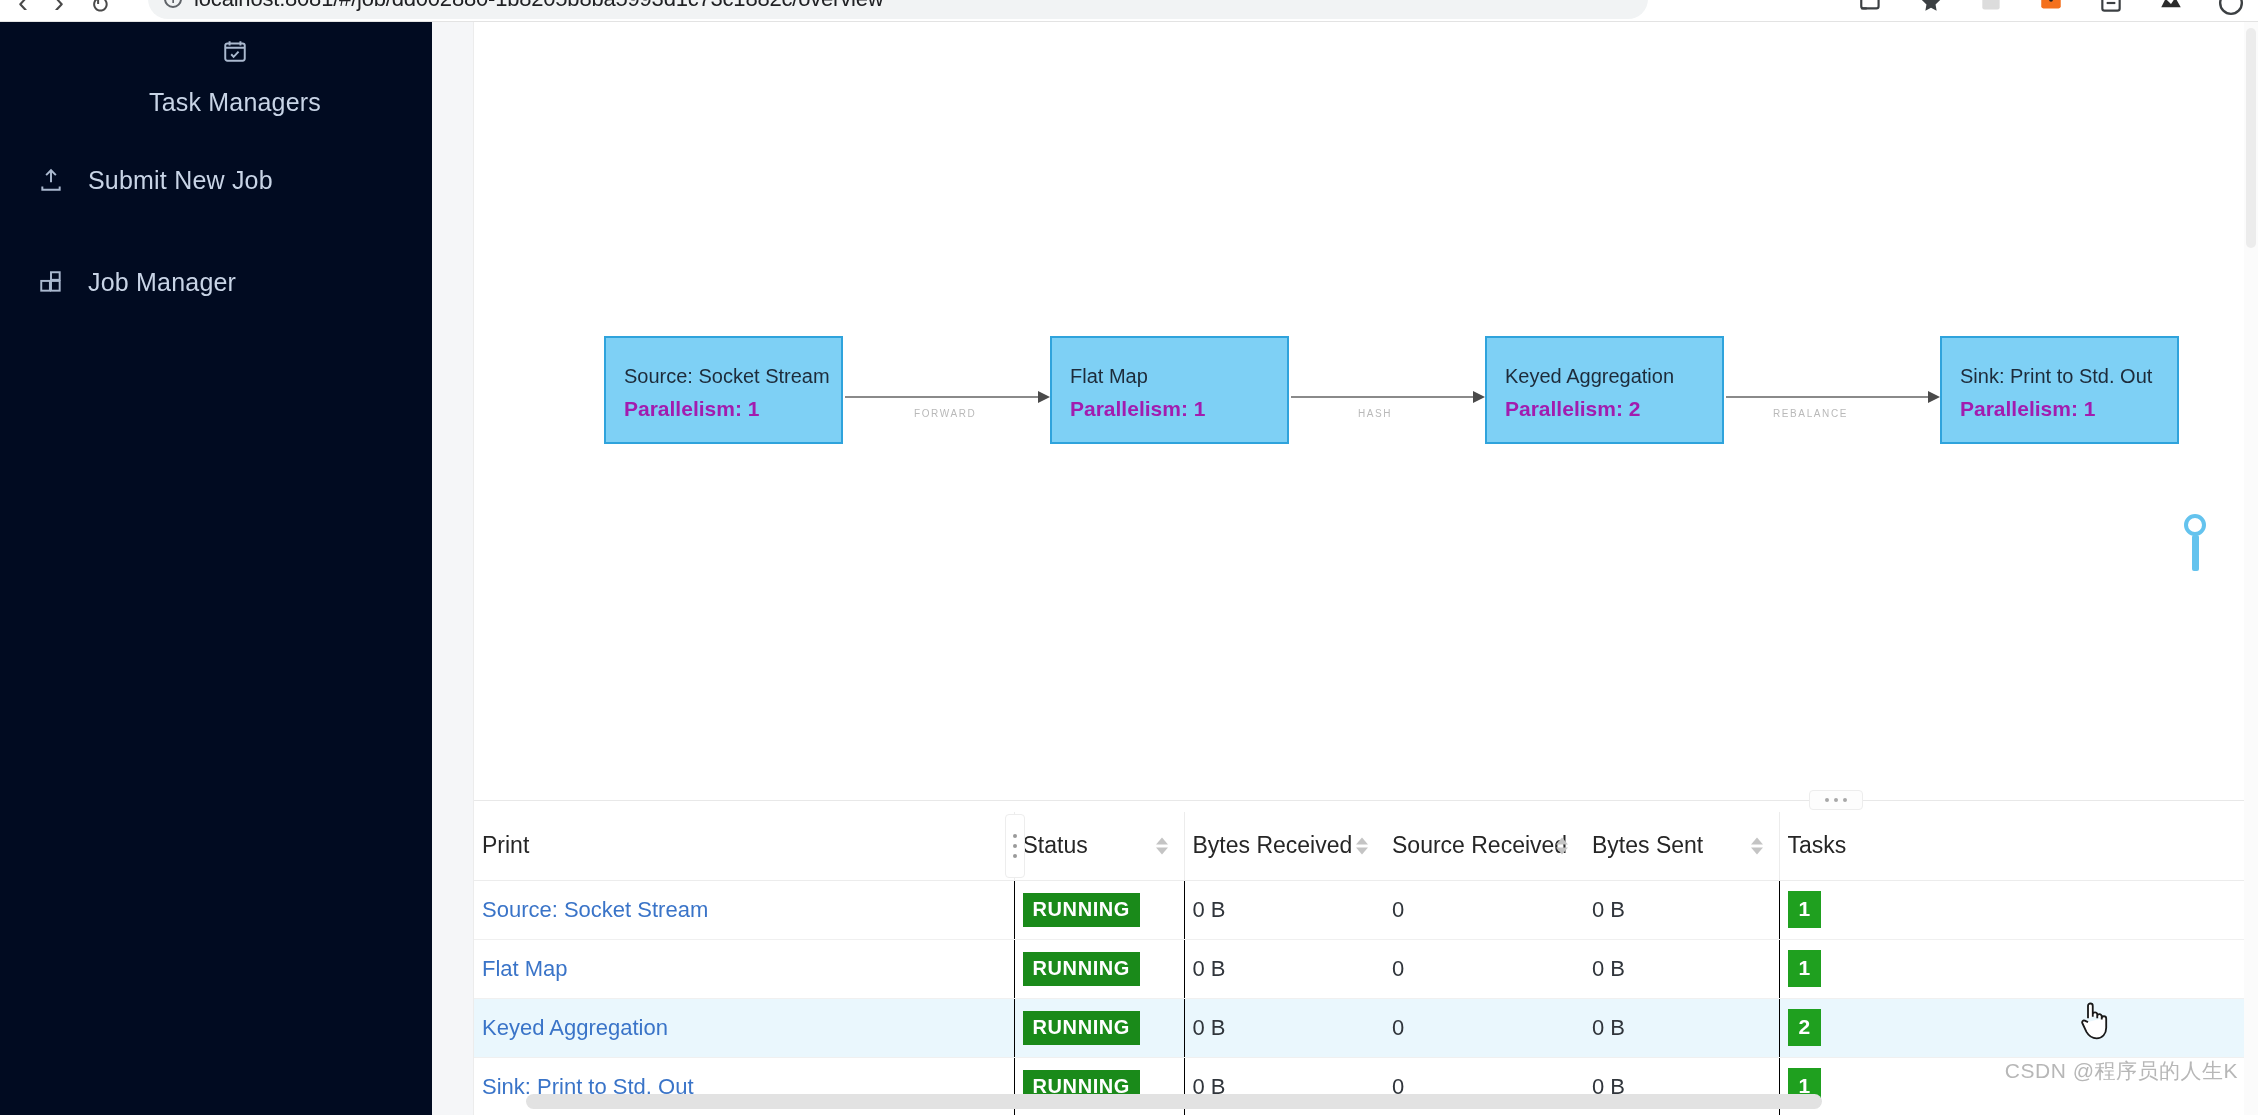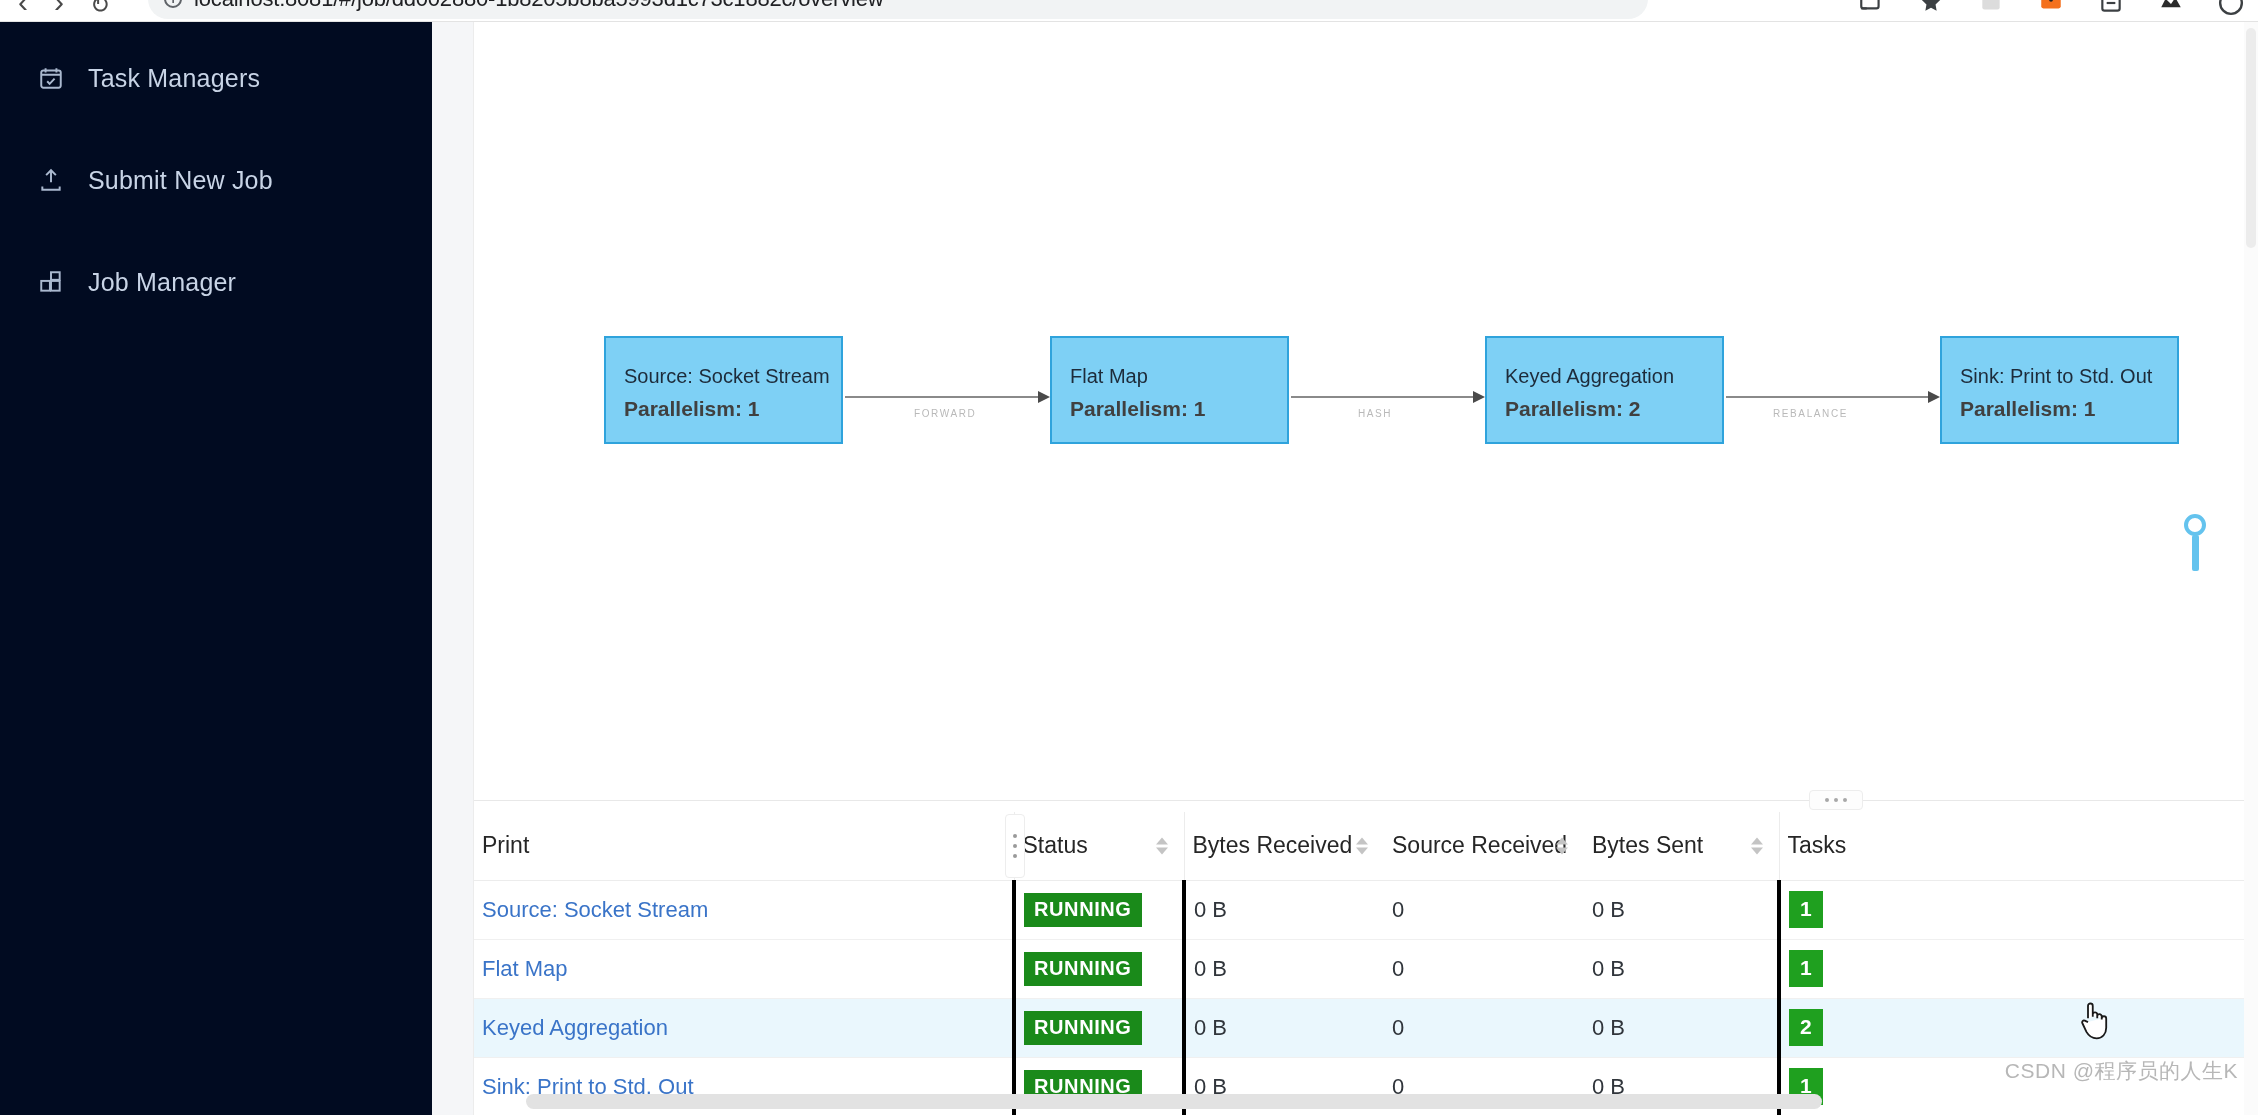--- a/index.html
+++ b/index.html
@@ -90,21 +90,21 @@
     border: 2px solid #2fa3dc;
     top: 314px;
   }
   .node .n-title {
     position: absolute; left: 18px; top: 27px;
     font-size: 20px; color: #1d2b3a;
     white-space: nowrap;
   }
   .node .n-par {
     position: absolute; left: 18px; top: 59px;
-    font-size: 21px; color: #404040; font-weight: bold;
+    font-size: 21px; color: #a21caf; font-weight: bold;
     white-space: nowrap;
   }
 
   .edge {
     position: absolute; top: 374px; height: 2px; background: #8a8a8a;
   }
   .edge::after {
     content: ""; position: absolute; right: -2px; top: -5px;
     border-left: 12px solid #4a4a4a;
     border-top: 6px solid transparent;
@@ -162,21 +162,21 @@
     border-bottom: 1px solid #ececec;
     padding: 0 0 0 8px; position: relative;
     vertical-align: middle;
   }
   table.vtx th.sep { border-left: 1px solid #ececec; }
   table.vtx td {
     height: 59px; font-size: 22px; color: #30353b;
     border-bottom: 1px solid #f0f0f0;
     padding: 0 0 0 8px; vertical-align: middle;
   }
-  table.vtx td.sep { border-left: 4px solid #000000; }
+  table.vtx td.sep { border-left: 1px solid #000000; }
   tr.hl td { background: #eaf7fd; }
   .vname { color: #3a74c8; cursor: pointer; }
   .sorter {
     position: absolute; right: 16px; top: 50%;
     transform: translateY(-50%);
     display: flex; flex-direction: column; gap: 3px; cursor: pointer;
   }
   .sorter b { display: block; width: 0; height: 0; border-left: 6px solid transparent; border-right: 6px solid transparent; }
   .sorter b.up { border-bottom: 7px solid #c4c4c4; }
   .sorter b.dn { border-top: 7px solid #c4c4c4; }
@@ -282,21 +282,21 @@
     <span class="bicon">
       <svg width="26" height="26" viewBox="0 0 24 24">
           <circle cx="12" cy="12" r="10" fill="none" stroke="#3c4043" stroke-width="2.2"></circle>
         </svg>
     </span>
   </div>
 </div>
 
 <div class="sidebar">
 
-  <div class="side-item" style="margin-top:16px;">
+  <div class="side-item" style="margin-top:16px;flex-direction:column;">
     <span class="side-icon">
       <svg width="26" height="26" viewBox="0 0 24 24">
         <rect x="3" y="5" width="18" height="16" rx="2" fill="none" stroke="#b9c8de" stroke-width="1.8"></rect>
         <path d="M3 9h18M7 3v4M17 3v4" stroke="#b9c8de" stroke-width="1.8"></path>
         <path d="M8.5 15l2.2 2.4 4.6-4.8" fill="none" stroke="#b9c8de" stroke-width="1.8"></path>
       </svg>
     </span>
     <span class="side-label">Task Managers</span>
   </div>
 

